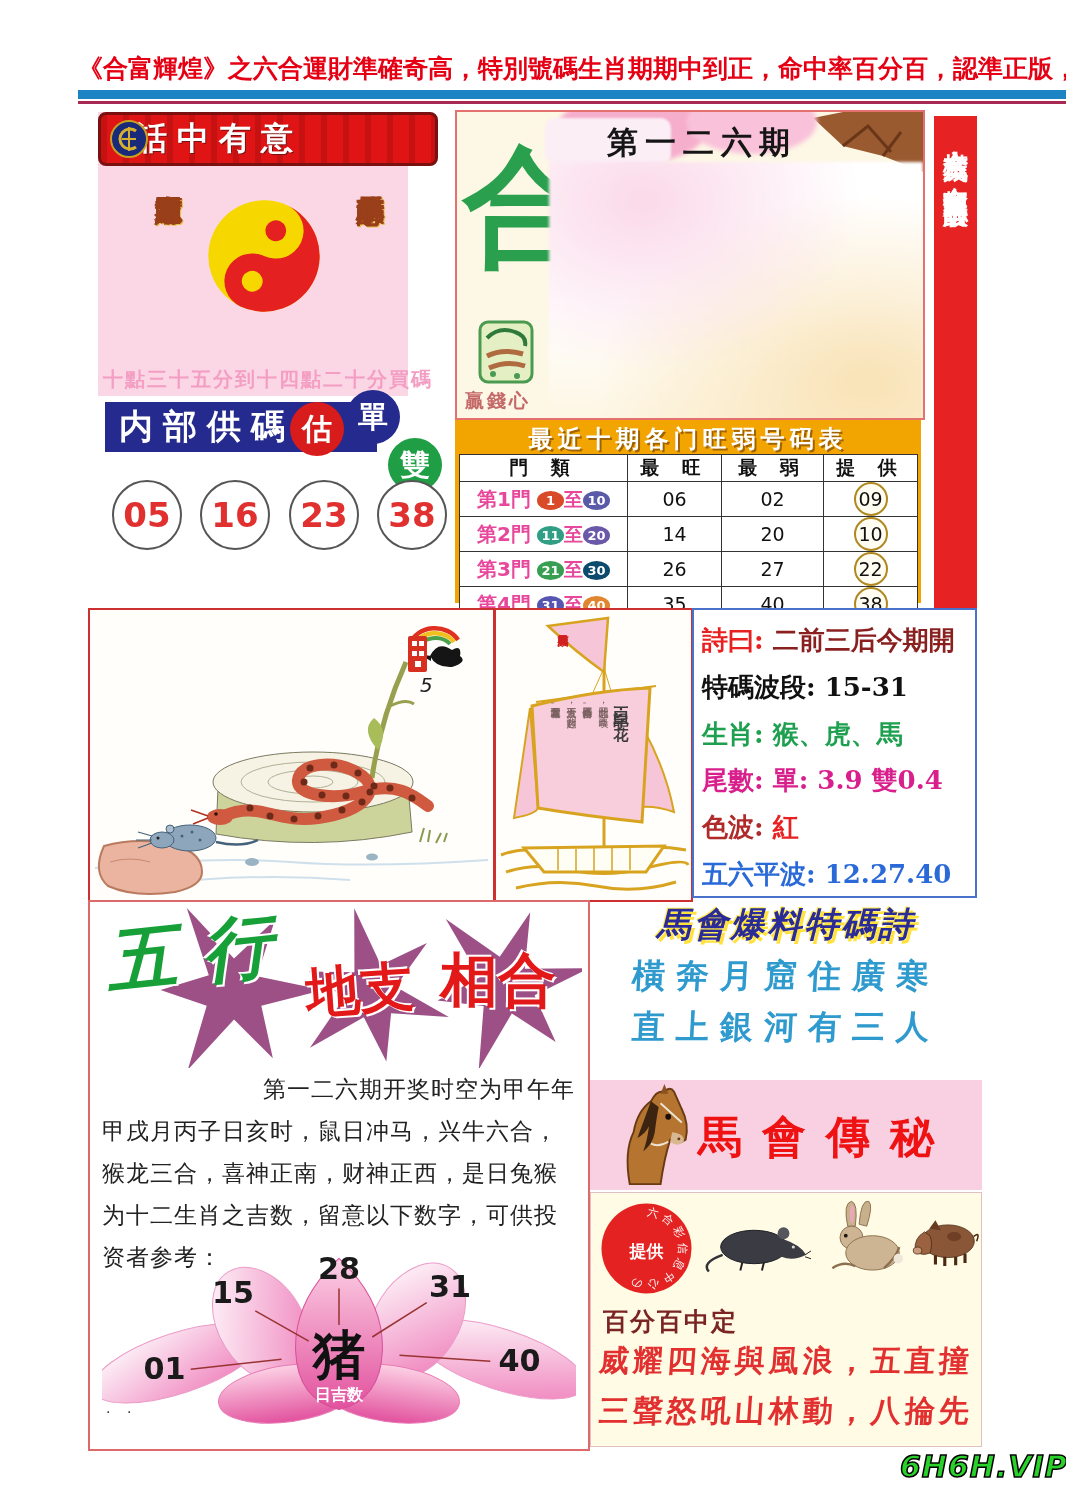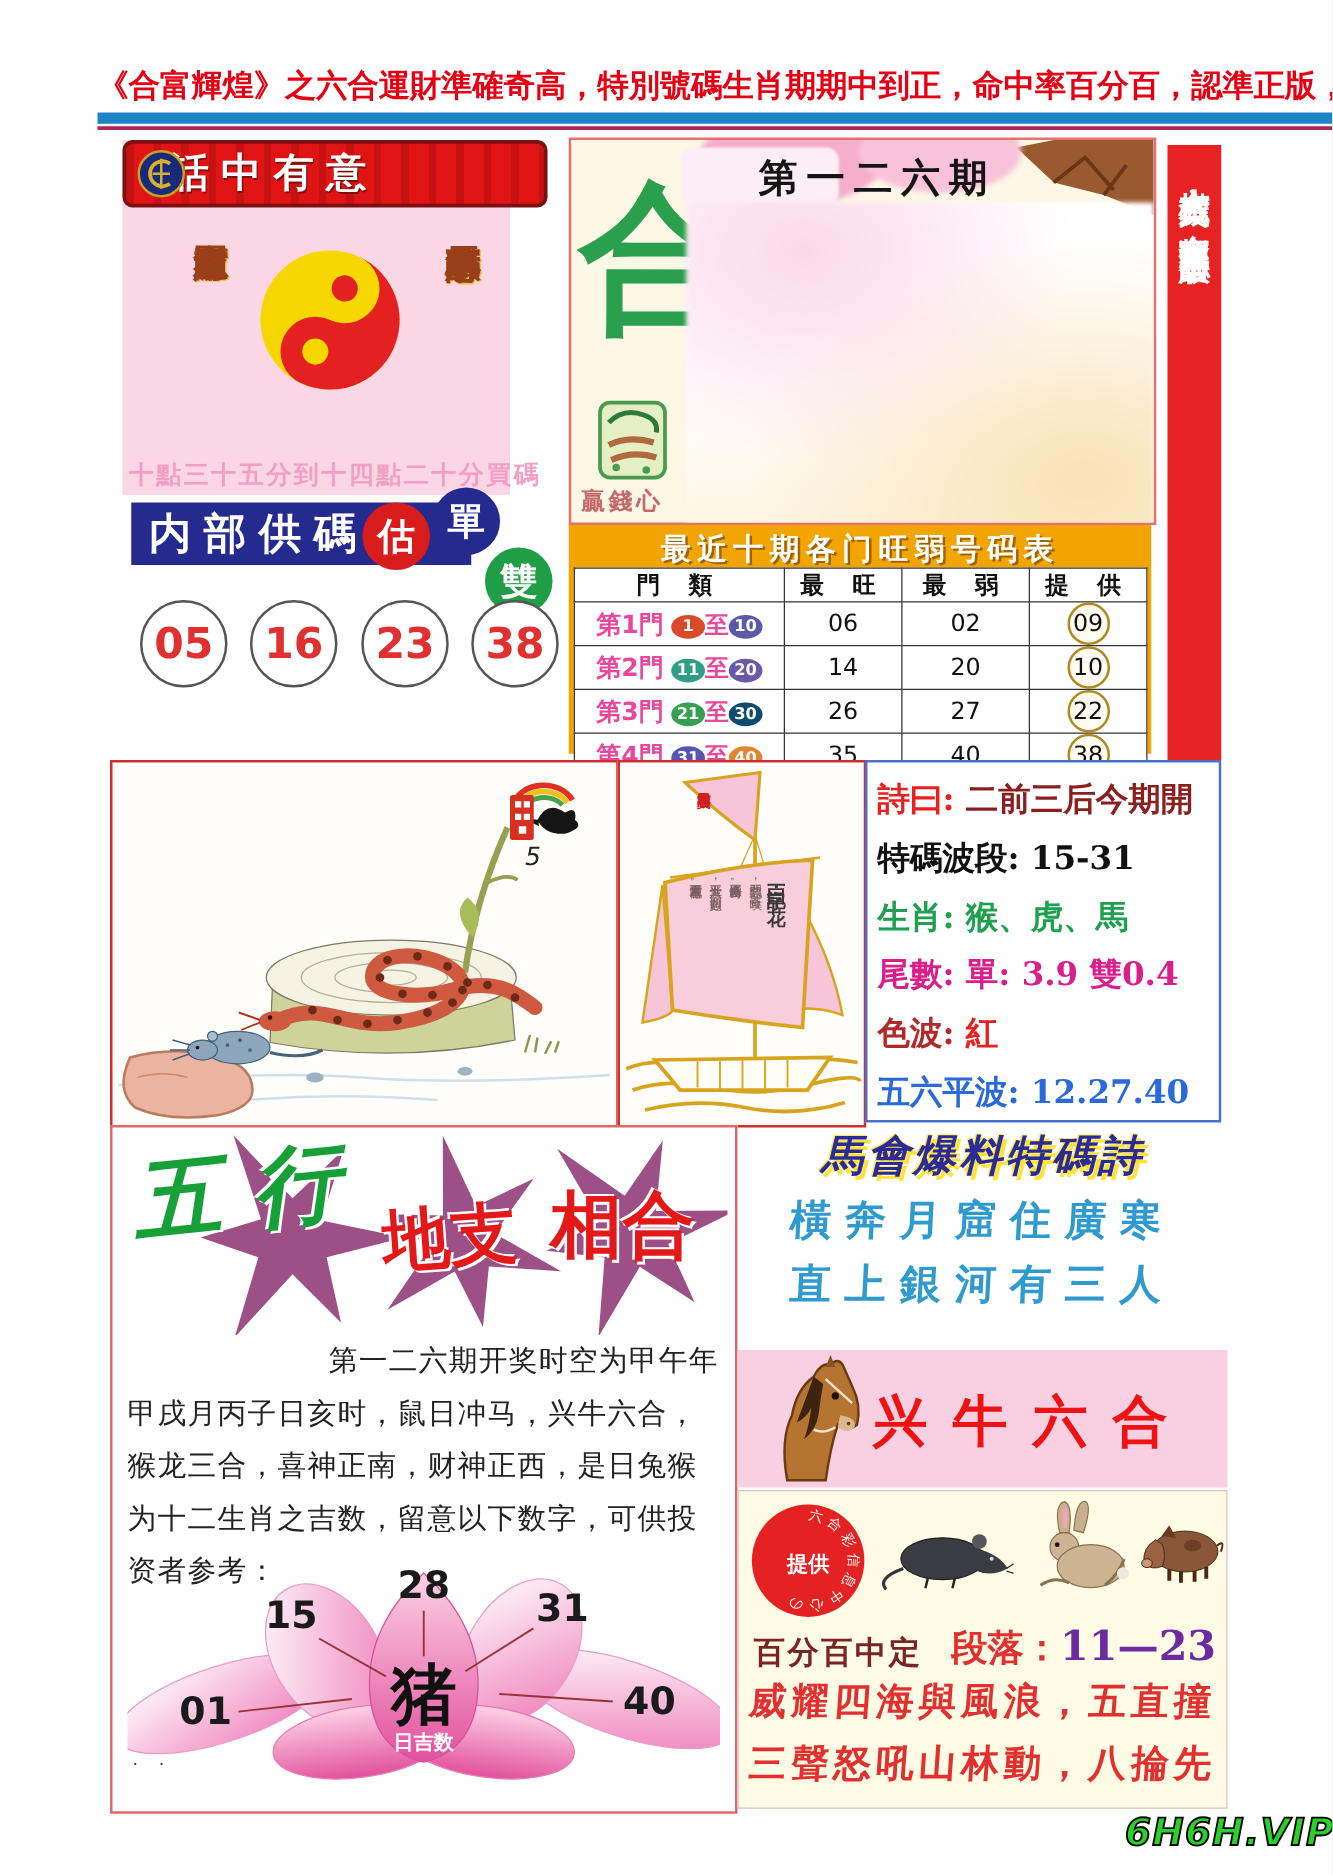--- a/index.html
+++ b/index.html
@@ -393,21 +393,21 @@
   <div class="abs cm-box">
     <svg class="abs" style="left:10px;top:4px" width="98" height="104" viewBox="0 0 100 108">
       <path d="M30,104 Q24,70 34,50 Q38,28 52,18 Q58,6 66,8 Q72,2 76,8 L84,26 Q92,42 88,58 Q80,64 72,58 Q66,76 62,104 Z" fill="#b5742f" stroke="#6a3a12" stroke-width="2"></path>
       <path d="M52,18 Q44,40 38,56 Q46,52 50,44 Q48,60 44,70 Q54,62 56,50 Q58,34 60,24 Z" fill="#3c2410"></path>
       <path d="M62,10 L66,0 L70,10 Z" fill="#8a5220"></path>
       <circle cx="70" cy="34" r="3" fill="#1a1008"></circle>
       <path d="M74,50 Q88,52 86,60 Q80,66 72,60 Z" fill="#d8b890"></path>
       <circle cx="81" cy="57" r="1.5" fill="#6a3a12"></circle>
       <path d="M62,20 L84,40 M70,60 Q60,66 52,62" stroke="#ece4d4" stroke-width="2" fill="none"></path>
     </svg>
-    <div class="abs cm-title">兴牛六合</div>
+    <div class="abs cm-title">馬會傳秘</div>
   </div>
 
   <div class="abs bt-box">
     <svg class="abs" style="left:8px;top:8px" width="95" height="95" viewBox="0 0 95 95">
       <circle cx="47.5" cy="47.5" r="45" fill="#e52222"></circle>
       <defs>
           <path id="ringpath" d="M47.5,15 a32.5,32.5 0 1,1 -0.01,0"></path>
         </defs>
       <text font-size="11" fill="#fff" letter-spacing="4">
         <textPath href="#ringpath">六合彩信息中心の</textPath>
@@ -436,22 +436,19 @@
     <svg class="abs" style="left:318px;top:16px" width="70" height="66" viewBox="0 0 90 66">
       <ellipse cx="50" cy="32" rx="34" ry="21" fill="#8a5638" stroke="#4a2812"></ellipse>
       <path d="M20,20 Q6,28 8,44 Q16,52 27,47 Q31,36 27,25 Z" fill="#9a6240" stroke="#4a2812"></path>
       <ellipse cx="11" cy="44" rx="5.5" ry="4.5" fill="#c89878" stroke="#4a2812"></ellipse>
       <path d="M26,16 L34,5 L41,18 Z" fill="#6a3a20"></path>
       <path d="M34,50 v12 M46,52 v12 M60,52 v11 M72,48 v12" stroke="#4a2812" stroke-width="4"></path>
       <path d="M83,26 q9,-7 4,6" stroke="#4a2812" stroke-width="2" fill="none"></path>
       <ellipse cx="58" cy="26" rx="9" ry="6" fill="#6e3f24"></ellipse>
     </svg>
     <div class="abs bt-slogan">百分百中定</div>
-    <div class="abs bt-duan">
-      <span>段落：</span><span class="nums">11—23</span>
-    </div>
     <div class="abs bt-verse" style="top:148px">威耀四海與風浪，五直撞</div>
     <div class="abs bt-verse" style="top:198px">三聲怒吼山林動，八掄先</div>
   </div>
 
   <div class="abs wm">6H6H.VIP</div>
 
 </div>
 
 </body></html>

